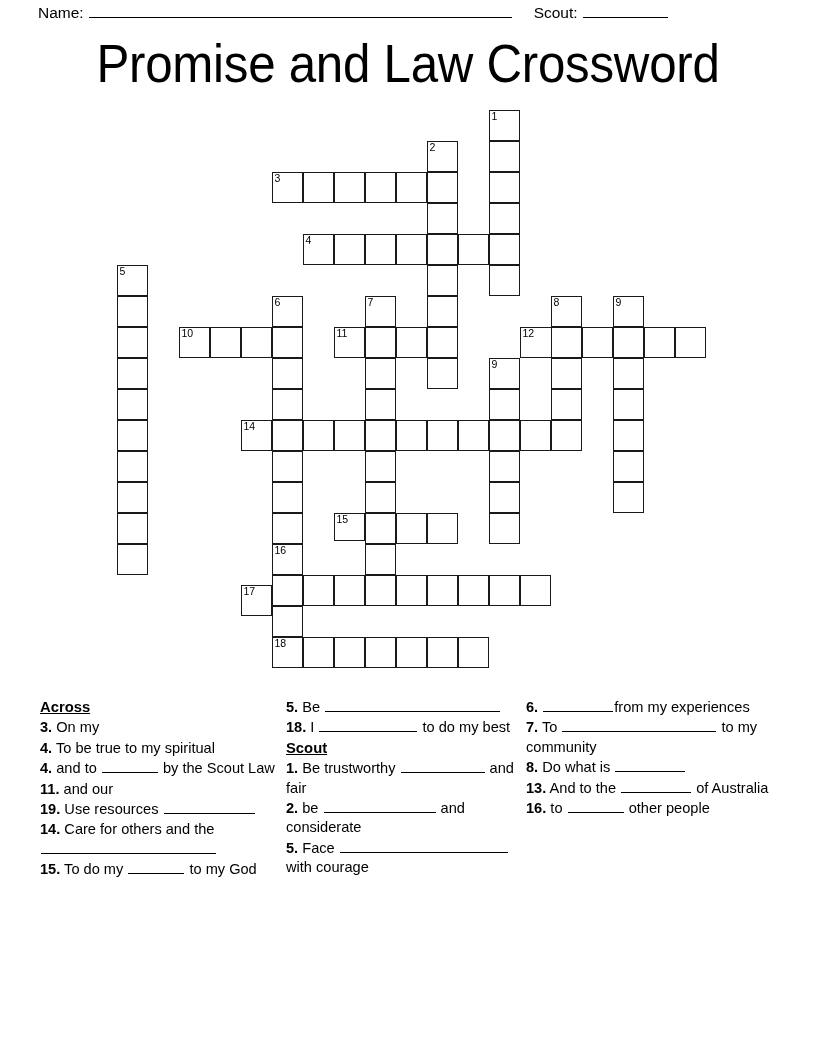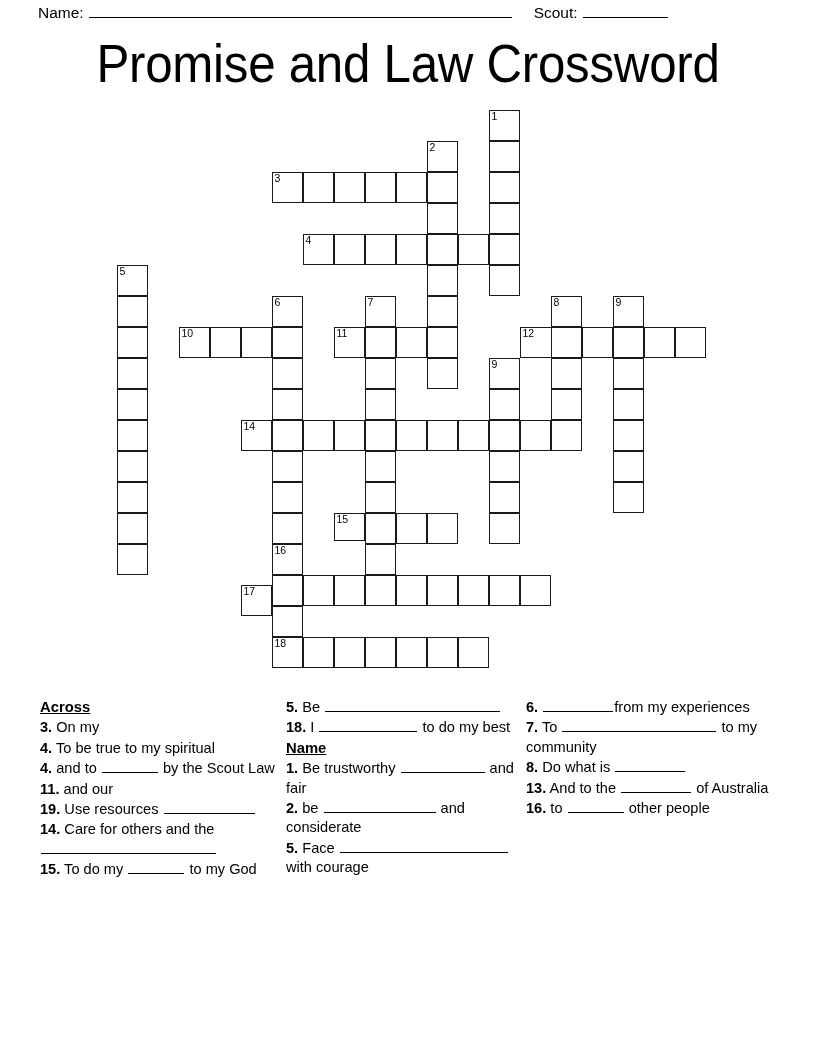--- a/index.html
+++ b/index.html
@@ -315,21 +315,21 @@
     <div class="clue">
       <span class="n">5.</span>
       <span>Be <span class="blank" style="width: 175px;"></span></span>
     </div>
 
     <div class="clue">
       <span class="n">18.</span>
       <span>I <span class="blank" style="width: 98px;"></span> to do my best</span>
     </div>
 
-    <div class="section-head">Name</div>
+    <div class="section-head">Scout</div>
 
     <div class="clue">
       <span class="n">1.</span>
       <span>Be trustworthy <span class="blank" style="width: 84px;"></span> and fair</span>
     </div>
 
     <div class="clue">
       <span class="n">2.</span>
       <span>be <span class="blank" style="width: 112px;"></span> and considerate</span>
     </div>

